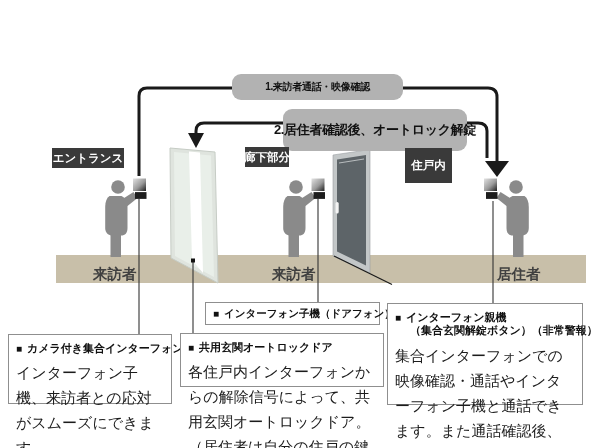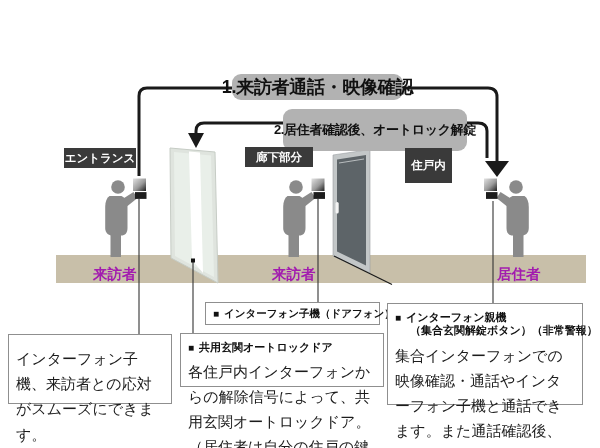--- a/index.html
+++ b/index.html
@@ -10,25 +10,25 @@
   body{font-family:"Liberation Sans","DejaVu Sans",sans-serif;}
   #stage{position:relative;width:600px;height:448px;background:#fff;overflow:hidden;}
   #diagram-svg{position:absolute;left:0;top:0;z-index:0;}
   .ground{fill:var(--ground);}
   .figure{fill:var(--figure);}
   .flow{stroke:var(--flow-line);stroke-width:3;fill:none;}
   .arrowhead{fill:var(--flow-line);stroke:none;}
   .leader{stroke:#333;stroke-width:1.1;fill:none;}
   .txt{position:absolute;z-index:2;}
   .pill{background:var(--pill-bg);border-radius:9px;color:#111;font-weight:bold;
-        font-size:18px;display:flex;align-items:center;justify-content:center;
+        font-size:10px;display:flex;align-items:center;justify-content:center;
         white-space:nowrap;letter-spacing:-0.3px;}
   .area-label{background:var(--area-label-bg);color:#fff;font-weight:bold;font-size:11.5px;
         display:flex;align-items:center;justify-content:center;white-space:nowrap;}
-  .person-label{font-weight:bold;font-size:14.5px;color:#a21caf;white-space:nowrap;}
+  .person-label{font-weight:bold;font-size:14.5px;color:#404040;white-space:nowrap;}
   .info-box{background:#fff;border:1px solid #8f8f8f;box-sizing:border-box;padding:7px 6px 6px 7px;}
   .box-title{font-size:11px;font-weight:bold;color:#111;white-space:nowrap;line-height:1.25;}
   .box-title .bullet{margin-right:5px;font-size:10px;}
   .box-title-2{font-size:11px;font-weight:bold;color:#111;white-space:nowrap;padding-left:15px;line-height:1.25;font-family:Liberation Mono, monospace;}
   .box-body{font-size:15px;line-height:1.68;color:#1c1c1c;margin-top:4px;}
   .single-line{display:flex;align-items:center;padding:0 0 0 7px;}
 </style>
 </head>
 <body>
 
@@ -91,29 +91,32 @@
     <path class="flow" d="M 139,176 L 139,96 Q 139,88 147,88 L 488,88 Q 497,88 497,97 L 497,162"></path>
 
     <path class="flow" d="M 196,134 L 196,131 Q 196,123 204,123 L 478,123 Q 487,123 487,131 L 487,158"></path>
     <polygon class="arrowhead" points="485,161 509,161 497,177"></polygon>
     <polygon class="arrowhead" points="188,133 204,133 196,148"></polygon>
   </svg>
 
   <div class="txt pill" style="left:232px;top:74px;width:171px;height:26px;">1.来訪者通話・映像確認</div>
   <div class="txt pill" style="left:283px;top:109px;width:184px;height:42px;font-size:13px;">2.居住者確認後、オートロック解錠</div>
 
-  <div class="txt area-label" style="left:64px;top:148px;width:72px;height:20px;">エントランス</div>
-  <div class="txt area-label" style="left:245px;top:147px;width:68px;height:20px;">廊下部分</div>
+  <div class="txt area-label" style="left:52px;top:148px;width:72px;height:20px;">エントランス</div>
+  <div class="txt area-label" style="left:245px;top:147px;width:44px;height:20px;">廊下部分</div>
   <div class="txt area-label" style="left:405px;top:148px;width:47px;height:35px;">住戸内</div>
 
   <div class="txt person-label" style="left:93px;top:265px;">来訪者</div>
   <div class="txt person-label" style="left:272px;top:265px;">来訪者</div>
   <div class="txt person-label" style="left:497px;top:265px;">居住者</div>
 
   <div class="txt info-box" style="left:8px;top:334px;width:164px;height:70px;">
+    <div class="box-title">
+      <span class="bullet">■</span><span>カメラ付き集合インターフォン</span>
+    </div>
     <div class="box-body">インターフォン子機、来訪者との応対がスムーズにできます。</div>
   </div>
 
   <div class="txt info-box" style="left:180px;top:333px;width:204px;height:54px;">
     <div class="box-title">
       <span class="bullet">■</span><span>共用玄関オートロックドア</span>
     </div>
     <div class="box-body">各住戸内インターフォンからの解除信号によって、共用玄関オートロックドア。（居住者は自分の住戸の鍵で解錠して入ることができます。）</div>
   </div>
 

